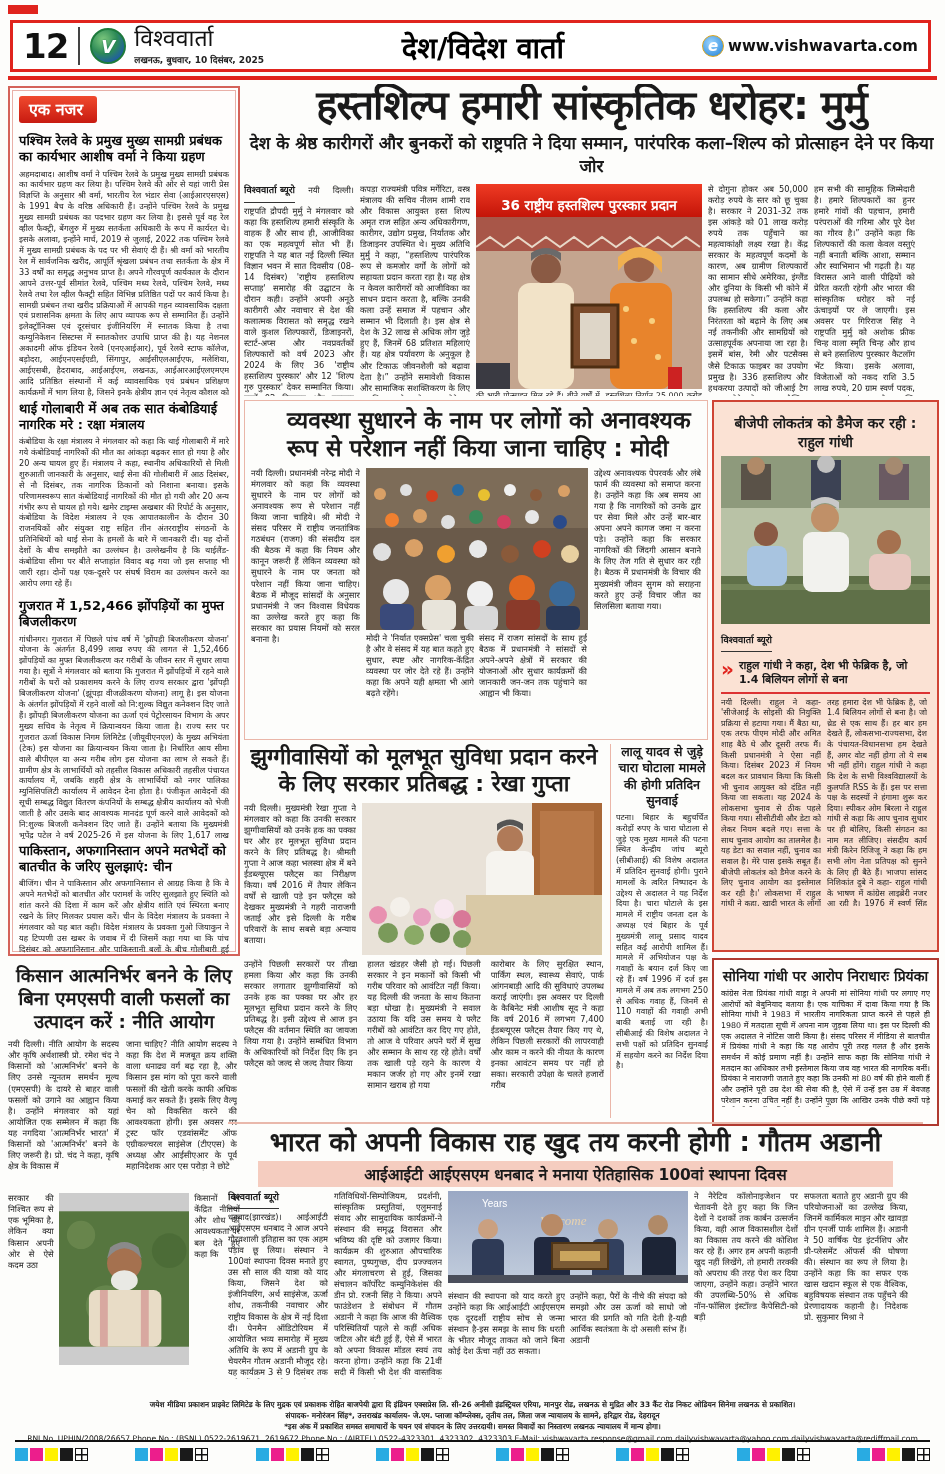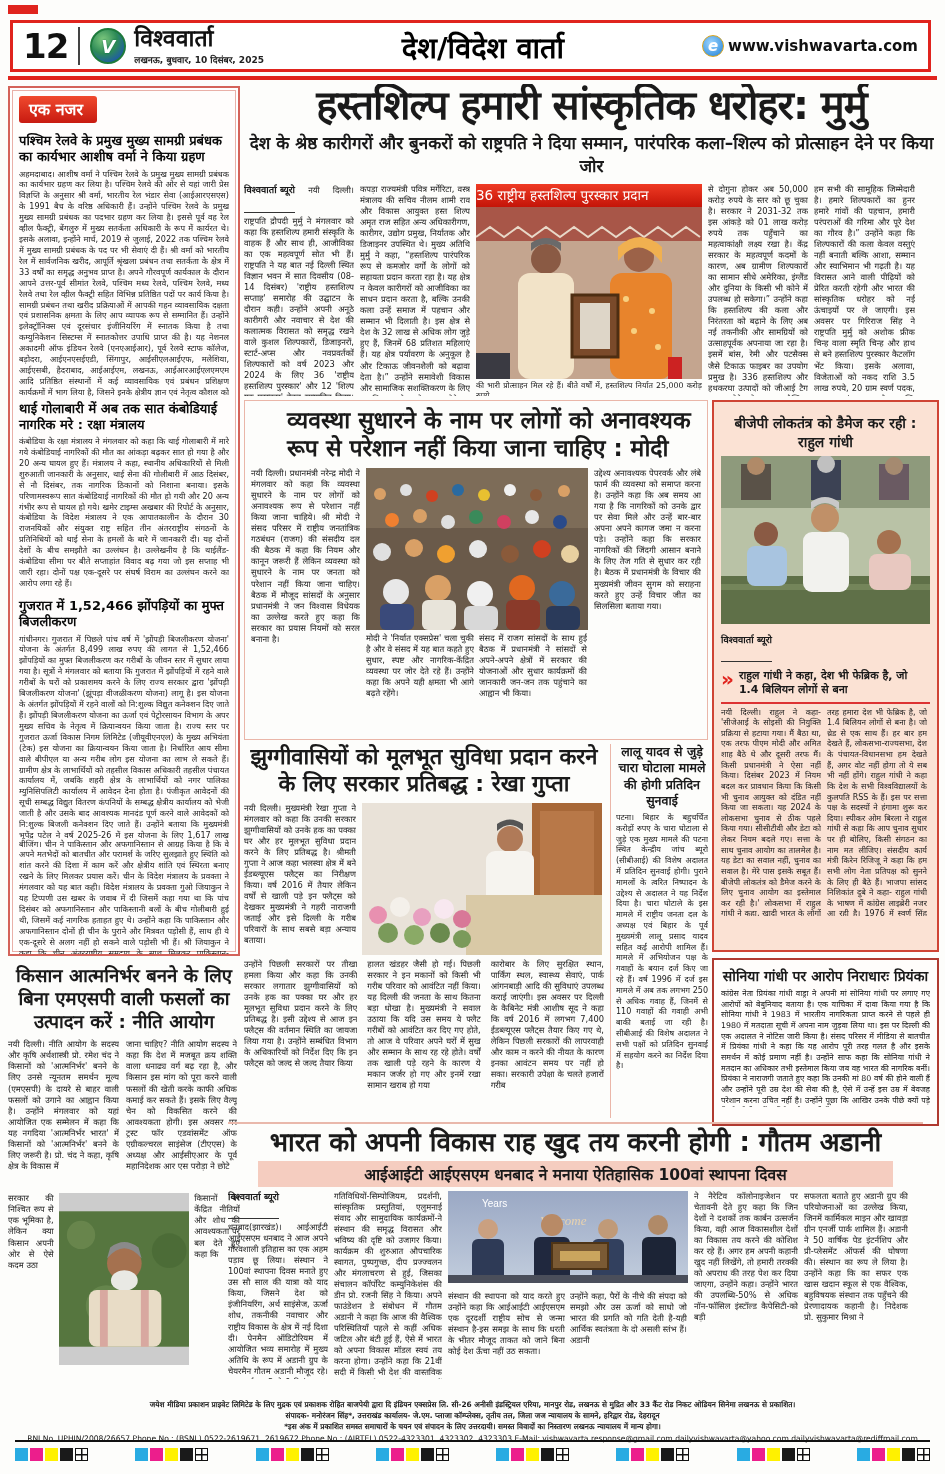--- a/index.html
+++ b/index.html
@@ -9,54 +9,54 @@
   
   .corner-mark{position:absolute;left:8px;top:5px;width:30px;height:9px;background:#e0241e;}
   .masthead-box{position:absolute;left:10px;top:20px;width:921px;height:52px;border:3px solid #e0241e;
         background:#fff;display:flex;align-items:center;padding:0 10px;box-sizing:border-box;}
   .pageno{font-size:34px;font-weight:bold;color:#111;letter-spacing:-1px;}
   .mh-div{width:2px;height:38px;background:#444;margin:0 10px;}
   .logo{width:36px;height:36px;border-radius:50%;background:radial-gradient(circle at 35% 30%,#7ec97e,#2e8b57 45%,#1e5aa8 80%);
         display:flex;align-items:center;justify-content:center;border:2px solid #1e7a3c;box-sizing:border-box;}
   .logo span{color:#fff;font-weight:bold;font-size:18px;font-style:italic;text-shadow:0 0 2px #064;}
   .brand{margin-left:8px;}
-  .brand-name{font-size:23px;font-weight:bold;color:#111;line-height:1;}
+  .brand-name{font-size:23px;font-weight:normal;color:#111;line-height:1;}
   .brand-date{font-size:9px;font-weight:bold;color:#222;margin-top:3px;}
   .section-title{flex:1;text-align:center;font-size:29px;font-weight:bold;color:#000;}
   .site{display:flex;align-items:center;gap:4px;font-size:15px;font-weight:bold;color:#111;}
   .e-icon{display:inline-block;width:20px;height:20px;border-radius:50%;
         background:radial-gradient(circle at 40% 35%,#9ed6ff,#1d7fd6);color:#fff;font-style:italic;
         font-weight:bold;text-align:center;line-height:20px;font-size:15px;border:1px solid #e8b greek;border:1px solid #d9a520;}
   .red-rule{position:absolute;left:8px;top:76px;width:929px;height:4px;background:#e0241e;}
   
   .tc{font-size:8.3px;line-height:1.33;text-align:justify;overflow:hidden;color:#1c1c1c;}
   .bodyrow{display:flex;gap:6px;}
-  .byline{font-size:9.5px;font-weight:bold;border-bottom:1px solid #333;display:inline-block;padding-bottom:15px;margin-bottom:3px;}
+  .byline{font-size:9.5px;font-weight:bold;border-bottom:1px solid #333;display:inline-block;padding-bottom:5px;margin-bottom:3px;}
   
   .eknajar{left:8px;top:86px;width:232px;height:870px;border:2px solid #d4635a;box-shadow:inset 0 0 0 2px #fff,inset 0 0 0 3px #e9b0a8;
         padding:8px 9px;box-sizing:border-box;overflow:hidden;background:#fffdfc;}
   .ek-banner{background:linear-gradient(#f04a2e,#c81a10);color:#fff;font-size:16px;font-weight:bold;
         display:inline-block;padding:2px 14px 3px 10px;border-radius:3px;margin-bottom:6px;}
   .brief-h{font-size:13px;font-weight:bold;line-height:1.25;margin:4px 0 3px;color:#0a0a0a;}
   .brief-b{font-size:8.1px;line-height:1.35;text-align:justify;overflow:hidden;color:#222;}
   
   .kisan{left:8px;top:962px;width:232px;height:430px;overflow:hidden;}
   .kisan-h{font-size:18.5px;font-weight:bold;text-align:center;line-height:1.25;margin:2px 0 6px;}
   .kisan-cols{display:flex;gap:7px;}
   .kisan-cols .tc{width:111px;height:150px;}
   .kisan-bottom{display:flex;gap:5px;margin-top:4px;}
   .kisan-bottom .tc{width:58px;height:172px;}
   
   .murmu{left:244px;top:84px;width:695px;height:312px;overflow:hidden;}
   .murmu-h{font-size:40px;font-weight:bold;text-align:center;line-height:1.05;letter-spacing:-1px;}
   .murmu-sh{font-size:17px;font-weight:bold;text-align:center;margin-top:5px;}
   .murmu-body{margin-top:7px;}
   .murmu-body .tc{height:222px;}
-  .photobadge{background:linear-gradient(#ef3b24,#c41408);color:#fff;font-weight:normal;font-size:13.5px;
-        padding:2px 0 3px;}
+  .photobadge{background:linear-gradient(#ef3b24,#c41408);color:#fff;font-weight:bold;font-size:13.5px;
+        text-align:center;padding:12px 0 3px;}
   .under-photo{font-size:7.8px;line-height:1.3;text-align:justify;overflow:hidden;height:24px;margin-top:2px;}
   
   .modi{left:244px;top:400px;width:464px;height:340px;border:1px solid #eab6a8;padding:6px;box-sizing:border-box;overflow:hidden;}
   .modi-h{font-size:23px;font-weight:bold;text-align:left;line-height:1.2;margin-left:36px;}
   .modi-body{margin-top:6px;}
   .modi-body .colA{width:112px;height:250px;}
   .modi-mid{width:222px;}
   .modi-mid .mini{display:flex;gap:5px;margin-top:3px;}
   .modi-mid .mini .tc{width:108px;height:76px;}
   .modi-body .colC{width:110px;height:250px;}
@@ -134,20 +134,21 @@
   <div class="red-rule"></div>
 
   <section class="abs eknajar">
     <div class="ek-banner">एक नजर</div>
     <div class="brief-h">पश्चिम रेलवे के प्रमुख मुख्य सामग्री प्रबंधक का कार्यभार आशीष वर्मा ने किया ग्रहण</div>
     <div class="brief-b" style="height:228px">अहमदाबाद। आशीष वर्मा ने पश्चिम रेलवे के प्रमुख मुख्य सामग्री प्रबंधक का कार्यभार ग्रहण कर लिया है। पश्चिम रेलवे की ओर से यहां जारी प्रेस विज्ञप्ति के अनुसार श्री वर्मा, भारतीय रेल भंडार सेवा (आईआरएसएस) के 1991 बैच के वरिष्ठ अधिकारी हैं। उन्होंने पश्चिम रेलवे के प्रमुख मुख्य सामग्री प्रबंधक का पदभार ग्रहण कर लिया है। इससे पूर्व वह रेल व्हील फैक्ट्री, बेंगलुरु में मुख्य सतर्कता अधिकारी के रूप में कार्यरत थे। इसके अलावा, इन्होंने मार्च, 2019 से जुलाई, 2022 तक पश्चिम रेलवे में मुख्य सामग्री प्रबंधक के पद पर भी सेवाएं दी हैं। श्री वर्मा को भारतीय रेल में सार्वजनिक खरीद, आपूर्ति श्रृंखला प्रबंधन तथा सतर्कता के क्षेत्र में 33 वर्षों का समृद्ध अनुभव प्राप्त है। अपने गौरवपूर्ण कार्यकाल के दौरान आपने उत्तर-पूर्व सीमांत रेलवे, पश्चिम मध्य रेलवे, पश्चिम रेलवे, मध्य रेलवे तथा रेल व्हील फैक्ट्री सहित विभिन्न प्रतिष्ठित पदों पर कार्य किया है। सामग्री प्रबंधन तथा खरीद प्रक्रियाओं में आपकी गहन व्यावसायिक दक्षता एवं प्रशासनिक क्षमता के लिए आप व्यापक रूप से सम्मानित हैं। उन्होंने इलेक्ट्रॉनिक्स एवं दूरसंचार इंजीनियरिंग में स्नातक किया है तथा कम्युनिकेशन सिस्टम्स में स्नातकोत्तर उपाधि प्राप्त की है। यह नेशनल अकादमी ऑफ इंडियन रेलवे (एनएआईआर), पूर्व रेलवे स्टाफ कॉलेज, बड़ोदरा, आईएनएसईएडी, सिंगापुर, आईसीएलआईएफ, मलेशिया, आईएसबी, हैदराबाद, आईआईएम, लखनऊ, आईआरआईएलएमएम आदि प्रतिष्ठित संस्थानों में कई व्यावसायिक एवं प्रबंधन प्रशिक्षण कार्यक्रमों में भाग लिया है, जिसने इनके क्षेत्रीय ज्ञान एवं नेतृत्व कौशल को और सुदृढ़ किया है।</div>
     <div class="brief-h">थाई गोलाबारी में अब तक सात कंबोडियाई नागरिक मरे : रक्षा मंत्रालय</div>
     <div class="brief-b" style="height:158px">कंबोडिया के रक्षा मंत्रालय ने मंगलवार को कहा कि थाई गोलाबारी में मारे गये कंबोडियाई नागरिकों की मौत का आंकड़ा बढ़कर सात हो गया है और 20 अन्य घायल हुए हैं। मंत्रालय ने कहा, स्थानीय अधिकारियों से मिली शुरुआती जानकारी के अनुसार, थाई सेना की गोलीबारी में आठ दिसंबर, से नौ दिसंबर, तक नागरिक ठिकानों को निशाना बनाया। इसके परिणामस्वरूप सात कंबोडियाई नागरिकों की मौत हो गयी और 20 अन्य गंभीर रूप से घायल हो गये। खमेर टाइम्स अखबार की रिपोर्ट के अनुसार, कंबोडिया के विदेश मंत्रालय ने एक आपातकालीन के दौरान 30 राजनयिकों और संयुक्त राष्ट्र सहित तीन अंतरराष्ट्रीय संगठनों के प्रतिनिधियों को थाई सेना के हमलों के बारे में जानकारी दी। यह दोनों देशों के बीच समझौते का उल्लंघन है। उल्लेखनीय है कि थाईलैंड-कंबोडिया सीमा पर बीते सप्ताहांत विवाद बढ़ गया जो इस सप्ताह भी जारी रहा। दोनों पक्ष एक-दूसरे पर संघर्ष विराम का उल्लंघन करने का आरोप लगा रहे हैं।</div>
     <div class="brief-h">गुजरात में 1,52,466 झोंपड़ियों का मुफ्त बिजलीकरण</div>
     <div class="brief-b" style="height:205px">गांधीनगर। गुजरात में पिछले पांच वर्ष में 'झोंपड़ी बिजलीकरण योजना' योजना के अंतर्गत 8,499 लाख रुपए की लागत से 1,52,466 झोंपड़ियों का मुफ्त बिजलीकरण कर गरीबों के जीवन स्तर में सुधार लाया गया है। सूत्रों ने मंगलवार को बताया कि गुजरात में झोंपड़ियों में रहने वाले गरीबों के घरों को प्रकाशमय करने के लिए राज्य सरकार द्वारा 'झोंपड़ी बिजलीकरण योजना' (झूंपड़ा वीजळीकरण योजना) लागू है। इस योजना के अंतर्गत झोंपड़ियों में रहने वालों को नि:शुल्क विद्युत कनेक्शन दिए जाते हैं। झोंपड़ी बिजलीकरण योजना का ऊर्जा एवं पेट्रोरसायन विभाग के अपर मुख्य सचिव के नेतृत्व में क्रियान्वयन किया जाता है। राज्य स्तर पर गुजरात ऊर्जा विकास निगम लिमिटेड (जीयूवीएनएल) के मुख्य अभियंता (टेक) इस योजना का क्रियान्वयन किया जाता है। निर्धारित आय सीमा वाले बीपीएल या अन्य गरीब लोग इस योजना का लाभ ले सकते हैं। ग्रामीण क्षेत्र के लाभार्थियों को तहसील विकास अधिकारी तहसील पंचायत कार्यालय में, जबकि शहरी क्षेत्र के लाभार्थियों को नगर पालिका म्युनिसिपलिटी कार्यालय में आवेदन देना होता है। पंजीकृत आवेदनों की सूची सम्बद्ध विद्युत वितरण कंपनियों के सम्बद्ध क्षेत्रीय कार्यालय को भेजी जाती है और उसके बाद आवश्यक मानदंड पूर्ण करने वाले आवेदकों को नि:शुल्क बिजली कनेक्शन दिए जाते हैं। उन्होंने बताया कि मुख्यमंत्री भूपेंद्र पटेल ने वर्ष 2025-26 में इस योजना के लिए 1,617 लाख रुपए के खर्च का प्रावधान किया है। साथ ही योजना का अधिक से अधिक लोग लाभ ले सकें, इसके लिए लाभार्थियों के लिए वार्षिक आय सीमा 1.50 लाख रुपए तक की गई है।</div>
+    <div class="brief-h">पाकिस्तान, अफगानिस्तान अपने मतभेदों को बातचीत के जरिए सुलझाएं: चीन</div>
     <div class="brief-b" style="height:118px">बीजिंग। चीन ने पाकिस्तान और अफगानिस्तान से आग्रह किया है कि वे अपने मतभेदों को बातचीत और परामर्श के जरिए सुलझाते हुए स्थिति को शांत करने की दिशा में काम करें और क्षेत्रीय शांति एवं स्थिरता बनाए रखने के लिए मिलकर प्रयास करें। चीन के विदेश मंत्रालय के प्रवक्ता ने मंगलवार को यह बात कही। विदेश मंत्रालय के प्रवक्ता गुओ जियाकुन ने यह टिप्पणी उस खबर के जवाब में दी जिसमें कहा गया था कि पांच दिसंबर को अफगानिस्तान और पाकिस्तानी बलों के बीच गोलीबारी हुई थी, जिसमें कई नागरिक हताहत हुए थे। उन्होंने कहा कि पाकिस्तान और अफगानिस्तान दोनों ही चीन के पुराने और मित्रवत पड़ोसी हैं, साथ ही ये एक-दूसरे से अलग नहीं हो सकने वाले पड़ोसी भी हैं। श्री जियाकुन ने कहा कि चीन अंतरराष्ट्रीय समुदाय के साथ मिलकर पाकिस्तान-अफगानिस्तान संबंधों को बेहतर बनाने और विकसित करने में रचनात्मक भूमिका निभाता रहेगा।</div>
   </section>
 
   <section class="abs kisan">
     <div class="kisan-h">किसान आत्मनिर्भर बनने के लिए बिना एमएसपी वाली फसलों का उत्पादन करें  : नीति आयोग</div>
     <div class="kisan-cols">
       <div class="tc">नयी दिल्ली। नीति आयोग के सदस्य और कृषि अर्थशास्त्री प्रो. रमेश चंद ने किसानों को 'आत्मनिर्भर' बनने के लिए उनसे न्यूनतम समर्थन मूल्य (एमएसपी) के दायरे से बाहर वाली फसलों को उगाने का आह्वान किया है। उन्होंने मंगलवार को यहां आयोजित एक सम्मेलन में कहा कि यह नगदिया 'आत्मनिर्भर भारत' में किसानों को 'आत्मनिर्भर' बनने के लिए जरूरी है। प्रो. चंद ने कहा, कृषि क्षेत्र के विकास में</div>
       <div class="tc">जाना चाहिए? नीति आयोग सदस्य ने कहा कि देश में मजबूत क्रय शक्ति वाला धनाढ्य वर्ग बढ़ रहा है, और किसान इस मांग को पूरा करने वाली फसलों की खेती करके काफी अधिक कमाई कर सकते हैं। इसके लिए वैल्यू चेन को विकसित करने की आवश्यकता होगी। इस अवसर पर ट्रस्ट फॉर एडवांसमेंट ऑफ एग्रीकल्चरल साइंसेज (टीएएस) के अध्यक्ष और आईसीएआर के पूर्व महानिदेशक आर एस परोड़ा ने छोटे</div>
     </div>
     <div class="kisan-bottom">

